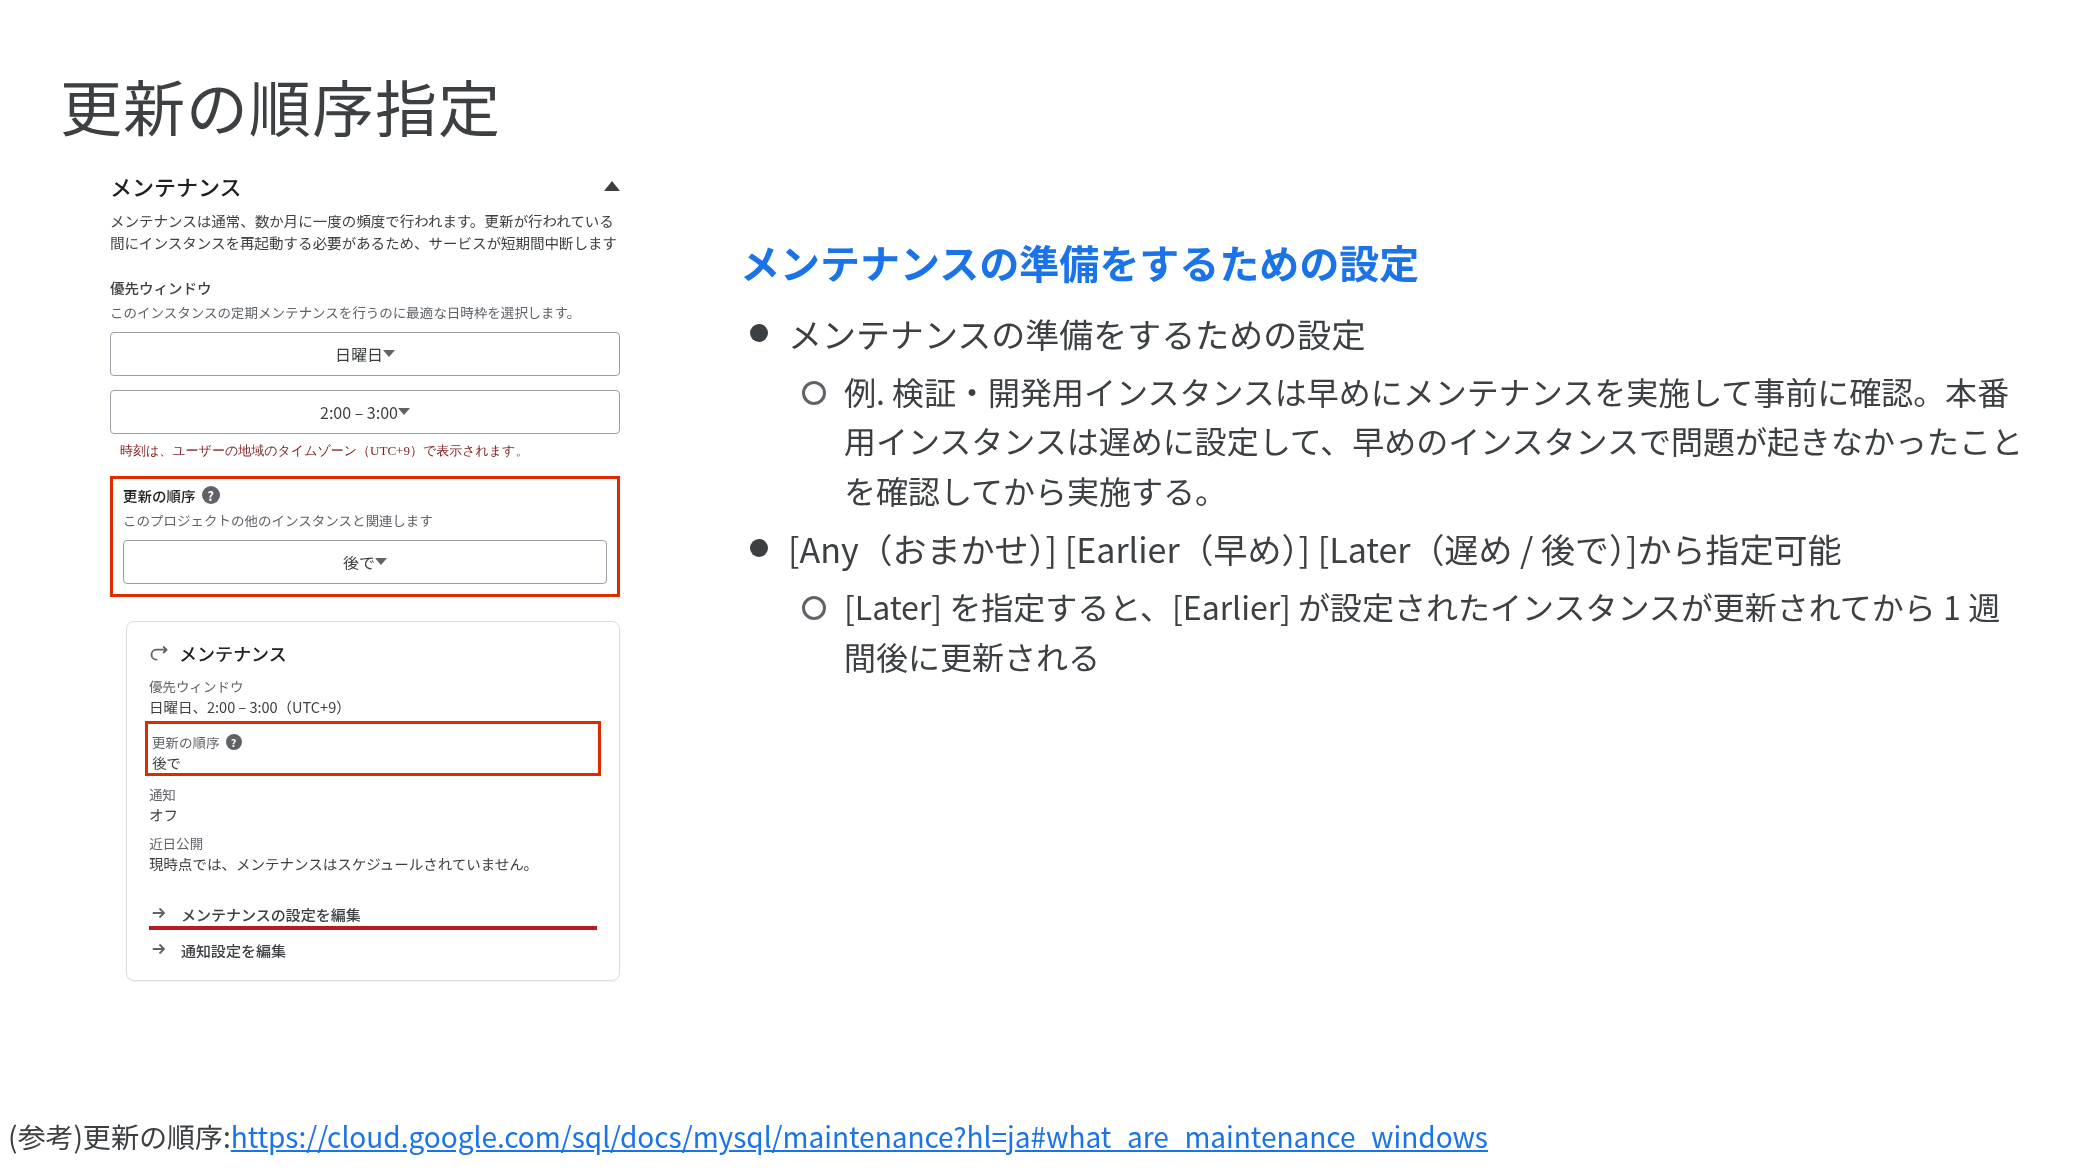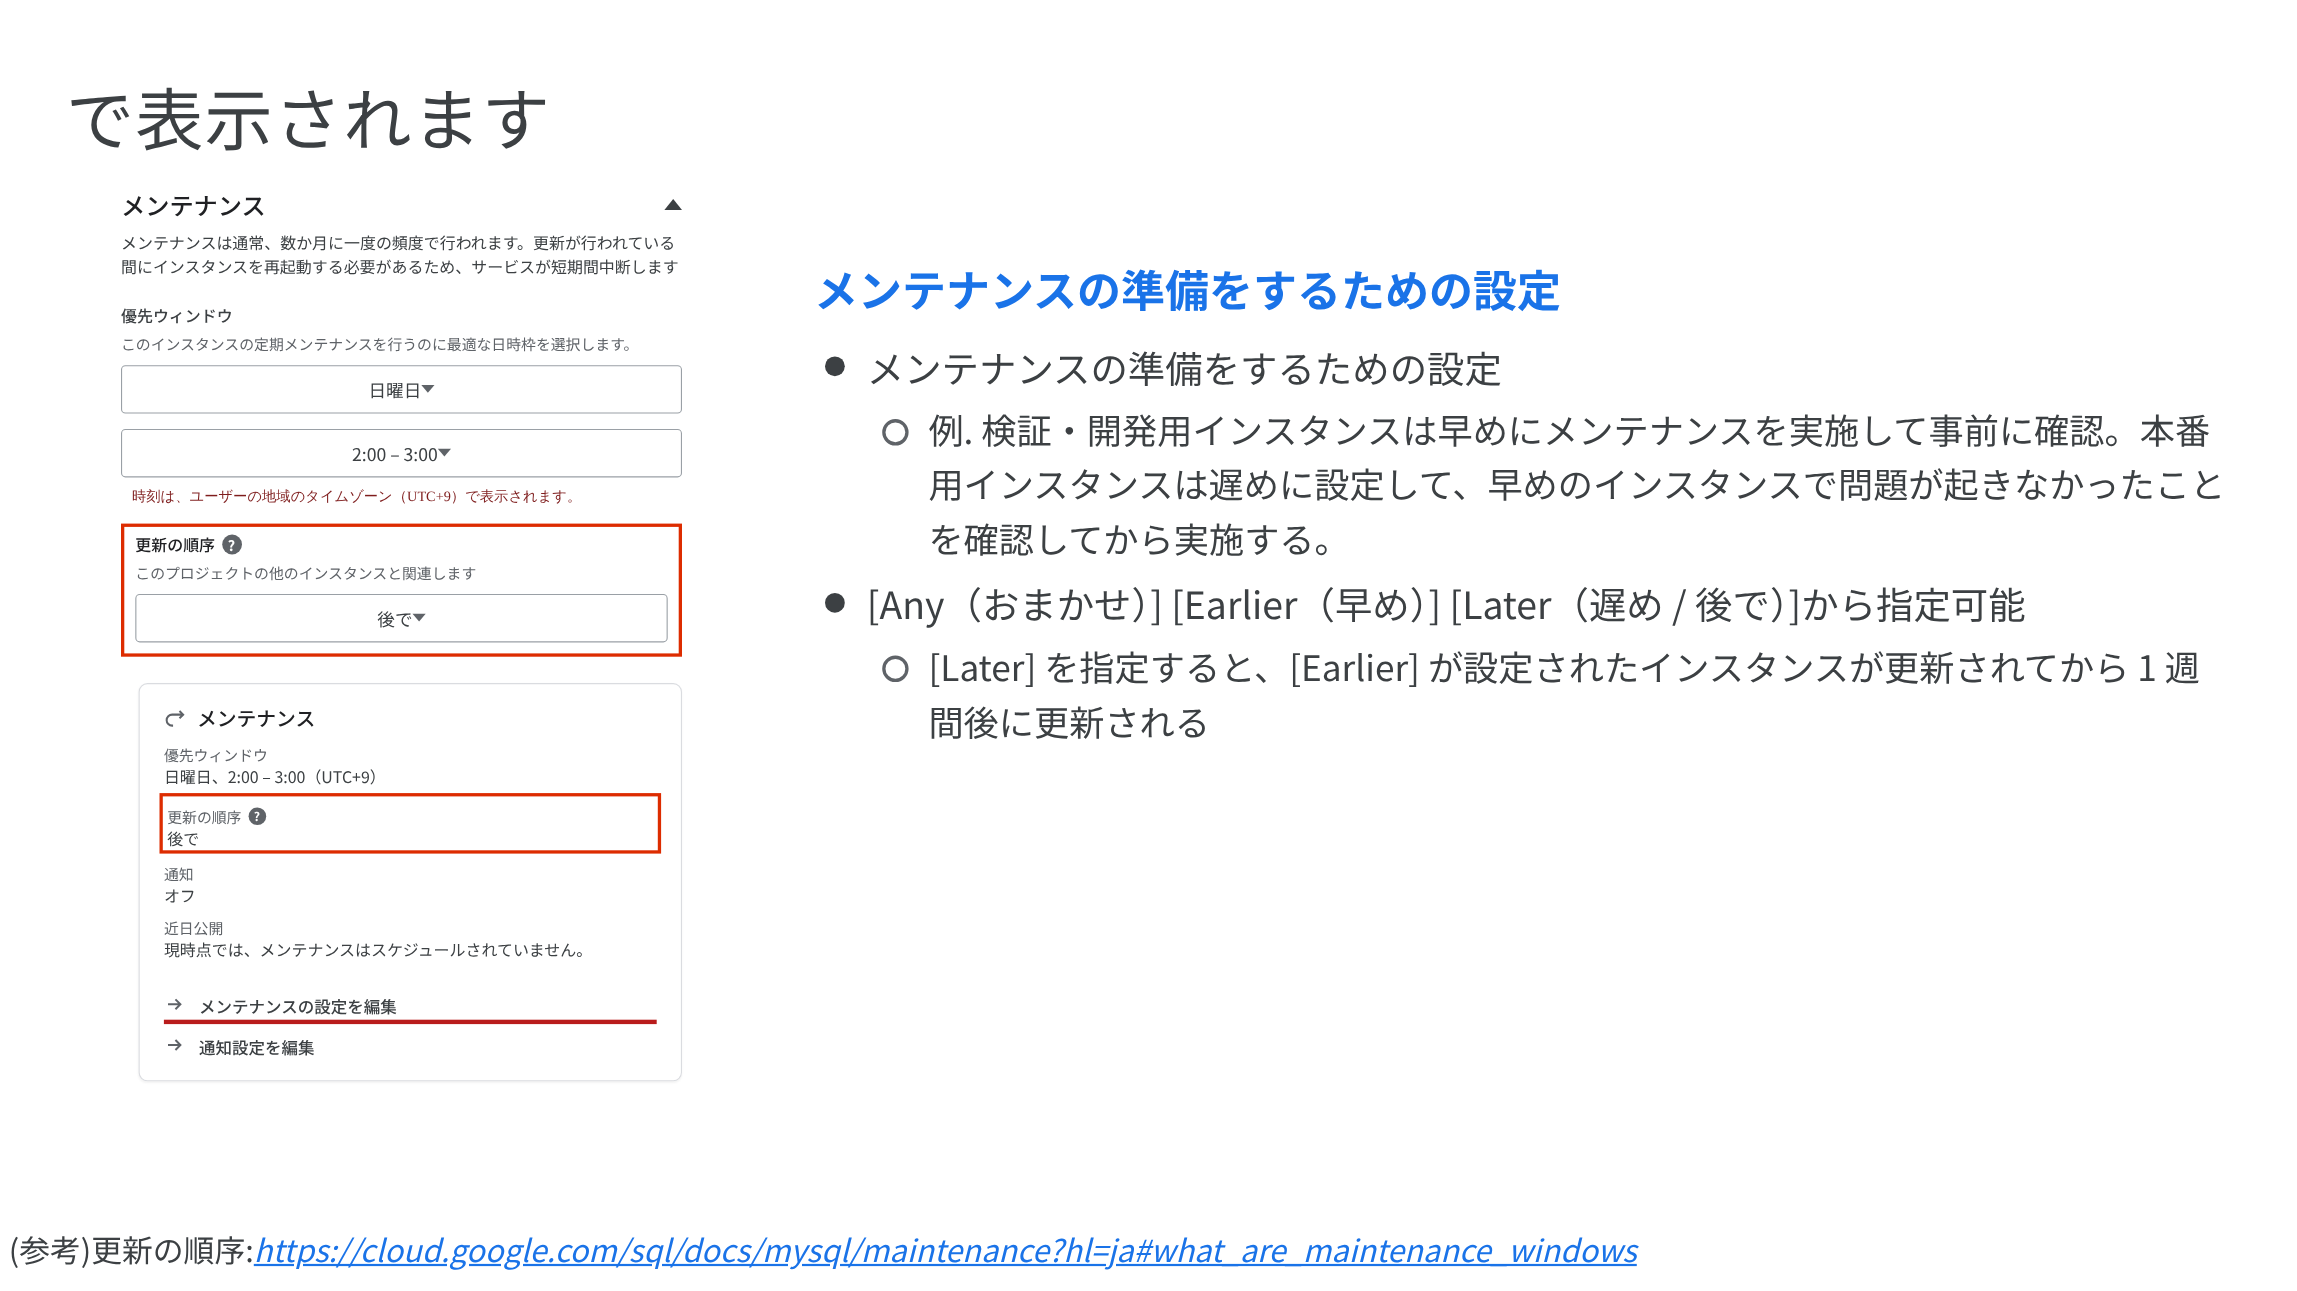--- a/index.html
+++ b/index.html
@@ -39,27 +39,27 @@
   
   .heading-blue { font-size: 40px; font-weight: 700; color: #1a73e8; line-height: 1.4; margin-bottom: 18px; }
   ul.bul { list-style: none; padding-left: 0; }
   ul.bul > li { position: relative; padding-left: 48px; font-size: 34px; line-height: 1.55; color: #3c4043; margin-bottom: 8px; }
   ul.bul > li::before { content: ""; position: absolute; left: 10px; top: 16px; width: 18px; height: 18px; background: #3c4043; border-radius: 50%; }
   ul.sub { list-style: none; padding-left: 0; margin-top: 6px; }
   ul.sub > li { position: relative; padding-left: 56px; font-size: 32px; line-height: 1.55; color: #3c4043; margin-bottom: 4px; }
   ul.sub > li::before { content: ""; position: absolute; left: 14px; top: 14px; width: 18px; height: 18px; border: 3px solid #5f6368; border-radius: 50%; }
 
   .footer { position: absolute; left: 8px; bottom: 18px; font-size: 28px; color: #3c4043; }
-  .footer a { color: #1a73e8; text-decoration: underline; font-style: italic; }
+  .footer a { color: #1a73e8; text-decoration: underline; }
 </style>
 </head>
 <body>
 
 <div class="slide">
-  <h1 class="slide-title">で表示されます</h1>
+  <h1 class="slide-title">更新の順序指定</h1>
 
   <div class="cols">
 
     <div class="left">
       <div class="panel-head">
         <span>メンテナンス</span>
         <span class="chev-up"></span>
       </div>
       <p class="panel-desc">メンテナンスは通常、数か月に一度の頻度で行われます。更新が行われている間にインスタンスを再起動する必要があるため、サービスが短期間中断します</p>
 

